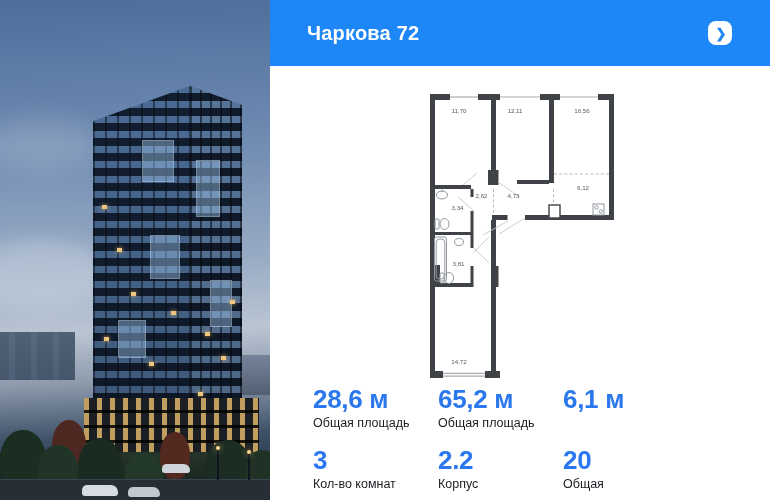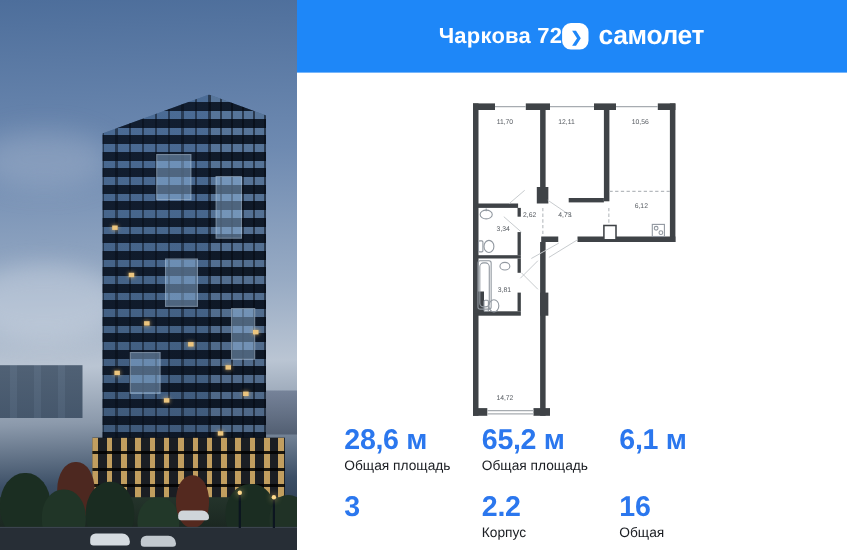--- a/index.html
+++ b/index.html
@@ -61,21 +61,21 @@
   .lamp{position:absolute;width:2px;background:#0c1520;}
   .lamp.p1{left:217px;top:448px;height:32px}
   .lamp.p2{left:248px;top:452px;height:28px}
   .lamp-glow{position:absolute;width:4px;height:4px;border-radius:50%;background:#ffd98c;
         box-shadow:0 0 6px #ffcf7a;}
   .lamp-glow.q1{left:216px;top:446px}.lamp-glow.q2{left:247px;top:450px}
 
   
   .panel{position:absolute;left:270px;top:0;width:500px;height:500px;background:#fff;}
   .header{position:absolute;left:0;top:0;width:500px;height:66px;background:#1e87f8;
-        display:flex;align-items:center;justify-content:center;
+        display:flex;align-items:center;justify-content:space-between;
         padding:0 38px 0 37px;box-sizing:border-box;}
   .title{color:#fff;font-size:20px;font-weight:700;letter-spacing:.2px;}
   .brand{display:flex;align-items:center;gap:9px;}
   .brand-badge{width:24px;height:24px;background:#fff;border-radius:8px;
         display:flex;align-items:center;justify-content:center;}
   .brand-badge span{color:#1e87f8;font-size:13px;font-weight:700;transform:translateX(1px);}
   .brand-name{color:#fff;font-size:24px;font-weight:700;letter-spacing:-.3px;}
 
   .plan-svg{position:absolute;left:155px;top:85px;width:195px;height:300px;}
   .plan-svg text{font-family:"Liberation Sans",sans-serif;}
@@ -136,21 +136,20 @@
   </div>
 
   <div class="panel">
 
     <div class="header">
       <div class="title">Чаркова 72</div>
       <div class="brand">
         <div class="brand-badge">
           <span>❯</span>
         </div>
-        <div class="brand-name">самолет</div>
       </div>
     </div>
 
     <svg class="plan-svg" viewBox="0 0 195 300">
 
       <g fill="#3f4347">
         <rect x="5" y="9" width="20" height="6"></rect>
         <rect x="53" y="9" width="22" height="6"></rect>
         <rect x="115" y="9" width="20" height="6"></rect>
         <rect x="173" y="9" width="16" height="6"></rect>
@@ -236,25 +235,26 @@
       </div>
       <div class="stat">
         <div class="stat-value">65,2 м</div>
         <div class="stat-label">Общая площадь</div>
       </div>
       <div class="stat">
         <div class="stat-value">6,1 м</div>
       </div>
       <div class="stat">
         <div class="stat-value">3</div>
+        <div class="stat-label">Кол-во комнат</div>
       </div>
       <div class="stat">
         <div class="stat-value">2.2</div>
         <div class="stat-label">Корпус</div>
       </div>
       <div class="stat">
-        <div class="stat-value">16</div>
+        <div class="stat-value">20</div>
         <div class="stat-label">Общая</div>
       </div>
     </div>
 
   </div>
 </div>
 
 </body></html>

